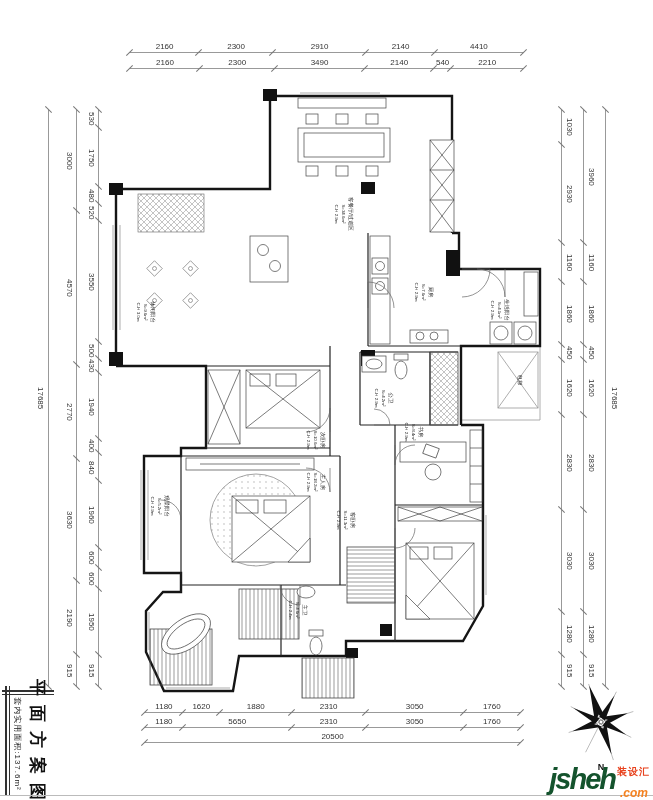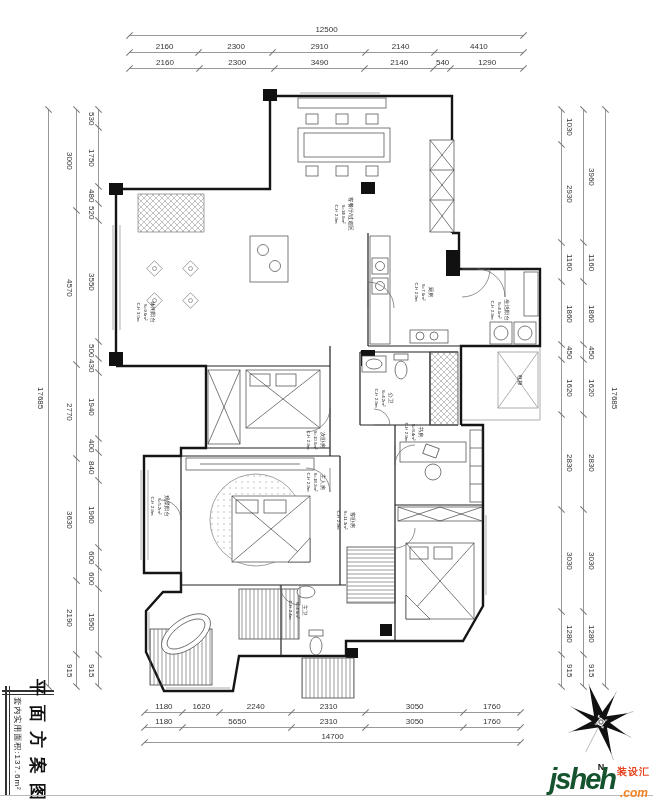--- a/index.html
+++ b/index.html
@@ -32,56 +32,53 @@
               font-size:29px;color:#14532d;letter-spacing:-2px;}
   .logo-tag{font-size:10px;font-weight:bold;color:#e8431f;margin-left:2px;margin-top:2px;letter-spacing:1px;}
   .logo-com{font-size:12px;font-weight:bold;font-style:italic;color:#f58220;margin-top:-7px;margin-right:2px;}
   svg text{font-family:"Liberation Sans",sans-serif;}
 </style>
 </head>
 <body>
 
 <div class="sheet">
 
-  <div class="hdim" style="left:130px;top:22px;width:393px;height:13px">
-    <span class="seg">12500</span>
-  </div>
   <div class="hdim" style="left:130px;top:39px;width:393px;height:13px">
     <span class="seg" style="flex:2160 1 0%">2160</span>
     <span class="seg" style="flex:2300 1 0%">2300</span>
     <span class="seg" style="flex:2910 1 0%">2910</span>
     <span class="seg" style="flex:2140 1 0%">2140</span>
     <span class="seg" style="flex:2750 1 0%">4410</span>
   </div>
   <div class="hdim" style="left:130px;top:55px;width:393px;height:13px">
     <span class="seg" style="flex:2160 1 0%">2160</span>
     <span class="seg" style="flex:2300 1 0%">2300</span>
     <span class="seg" style="flex:2780 1 0%">3490</span>
     <span class="seg" style="flex:2140 1 0%">2140</span>
     <span class="seg" style="flex:540 1 0%">540</span>
-    <span class="seg" style="flex:2210 1 0%">1290</span>
+    <span class="seg" style="flex:2210 1 0%">2210</span>
   </div>
 
   <div class="hdim" style="left:145px;top:699px;width:375px;height:13px">
     <span class="seg" style="flex:1180 1 0%">1180</span>
     <span class="seg" style="flex:1150 1 0%">1620</span>
-    <span class="seg" style="flex:2240 1 0%">2240</span>
+    <span class="seg" style="flex:2240 1 0%">1880</span>
     <span class="seg" style="flex:2310 1 0%">2310</span>
     <span class="seg" style="flex:3050 1 0%">3050</span>
     <span class="seg" style="flex:1760 1 0%">1760</span>
   </div>
   <div class="hdim" style="left:145px;top:714px;width:375px;height:13px">
     <span class="seg" style="flex:1180 1 0%">1180</span>
     <span class="seg" style="flex:3390 1 0%">5650</span>
     <span class="seg" style="flex:2310 1 0%">2310</span>
     <span class="seg" style="flex:3050 1 0%">3050</span>
     <span class="seg" style="flex:1760 1 0%">1760</span>
   </div>
   <div class="hdim" style="left:145px;top:729px;width:375px;height:13px">
-    <span class="seg">14700</span>
+    <span class="seg">20500</span>
   </div>
 
   <div class="vdim" style="left:32px;top:110px;width:16px;height:576px">
     <span class="seg">17685</span>
   </div>
   <div class="vdim" style="left:62px;top:110px;width:14px;height:576px">
     <span class="seg" style="flex:3000 1 0%">3000</span>
     <span class="seg" style="flex:4570 1 0%">4570</span>
     <span class="seg" style="flex:2770 1 0%">2770</span>
     <span class="seg" style="flex:3630 1 0%">3630</span>

